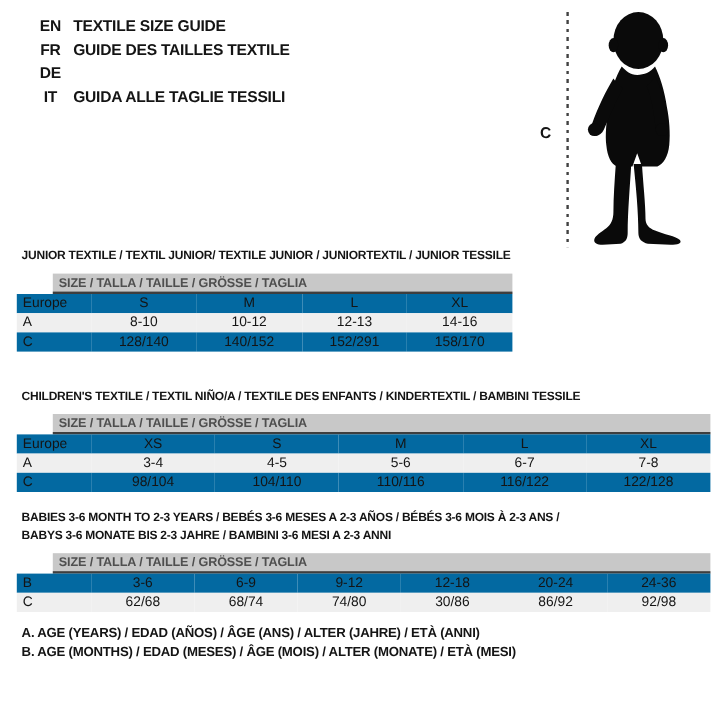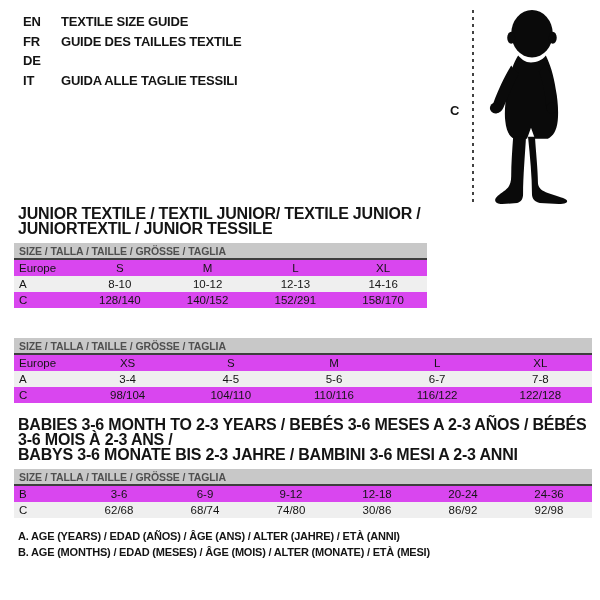--- a/index.html
+++ b/index.html
@@ -4,40 +4,40 @@
 <style>
   * { margin:0; padding:0; box-sizing:border-box; }
   html,body { width:600px; height:600px; background:#ffffff; overflow:hidden;
               font-family:"Liberation Sans", sans-serif; color:#141414; }
   .page { position:relative; width:600px; height:600px; }
 
   
   .top { position:absolute; top:0; left:0; width:600px; height:210px; }
   .langs { position:absolute; top:12px; left:23px; }
   .lang-row { display:flex; font-weight:bold; font-size:13px; line-height:19.5px; letter-spacing:-0.2px; }
-  .lang-code { width:38px; }
+  .lang-code { width:38px;text-align:center; }
   .figure { position:absolute; top:0; right:0; width:160px; height:210px; }
   .figure-line { position:absolute; left:32px; top:10px; width:2px; height:196px;
                  background:repeating-linear-gradient(to bottom,#424242 0 3px,transparent 3px 7px); }
   .figure-label { position:absolute; left:10px; top:103px; font-weight:bold; font-size:13px; }
   .baby { position:absolute; left:38px; top:8px; width:104px; height:198px; }
   .baby path, .baby ellipse, .baby circle { fill:#0a0a0a; }
 
   
   .content { position:absolute; top:206px; left:14px; width:578px; }
-  .tbl-title { font-weight:bold; font-size:16px; line-height:15px; letter-spacing:-0.2px; padding-left:4px; }
+  .tbl-title { font-weight:bold; font-size:10px; line-height:15px; letter-spacing:-0.2px; padding-left:4px; }
   .tbl-title-block { margin-bottom:7px; }
   .size-header { background:#c8c8c8; color:#4f4f4f; font-size:10.5px; font-weight:bold;
                  line-height:15px; height:17px; padding:1px 0 0 5px;
-                 border-bottom:2px solid #3e3e3e; letter-spacing:-0.1px; }
+                 border-bottom:2px solid #3e3e3e; letter-spacing:-0.1px;margin-left:30px; }
   table.tbl { border-collapse:collapse; table-layout:fixed; font-size:11.5px; }
   table.tbl td { height:16px; text-align:center; padding:0; vertical-align:middle; }
   table.tbl td.lbl { text-align:left; padding-left:5px; }
   tr.r-gray { background:#efefef; }
-  tr.r-white { background:#d946ef; }
+  tr.r-white { background:#0369a1; }
   .sec-1 { margin-bottom:30px; }
   .sec-2 { margin-bottom:14px; }
   .w-narrow { width:413px; }
   .w-full { width:578px; }
 
   
   .footnotes { margin-top:10px; }
   .footnote { font-weight:bold; font-size:11px; line-height:16px; letter-spacing:-0.2px; padding-left:4px; }
 </style>
 </head>
@@ -123,20 +123,23 @@
           <td>128/140</td>
           <td>140/152</td>
           <td>152/291</td>
           <td>158/170</td>
         </tr>
       </tbody>
         </table>
     </section>
 
     <section class="sec-2 w-full">
+      <div class="tbl-title-block">
+        <div class="tbl-title">CHILDREN'S TEXTILE / TEXTIL NIÑO/A / TEXTILE DES ENFANTS / KINDERTEXTIL / BAMBINI TESSILE</div>
+      </div>
       <div class="size-header">SIZE / TALLA / TAILLE / GRÖSSE / TAGLIA</div>
       <table class="tbl w-full">
         <colgroup>
             <col style="width:62px">
             <col>
             <col>
             <col>
             <col>
             <col>
           </colgroup>

